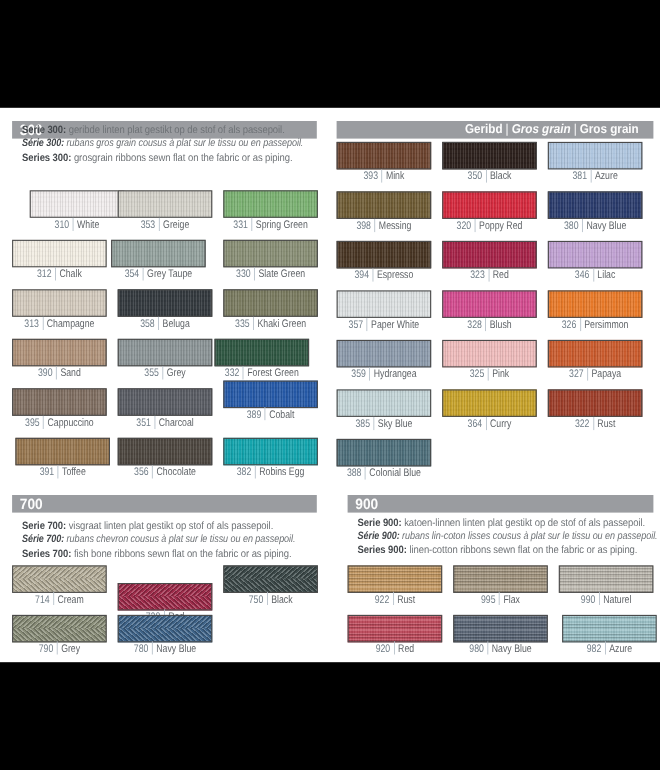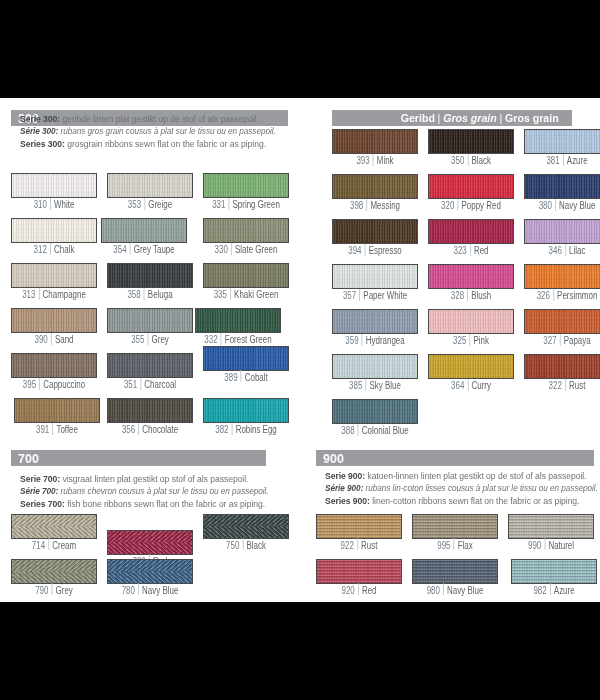--- a/index.html
+++ b/index.html
@@ -87,21 +87,21 @@
 <div class="sec" id="sec300-left" style="left:11px;top:109.5px;width:277px">
 <div class="hdrbar">
         <span class="hdrnum">300</span>
       </div>
 <div class="desc" style="top:3px">
         <div class="ln"><b>Serie 300</b><b>:</b> <span>geribde linten plat gestikt op de stof of als passepoil.</span></div>
         <div class="ln it"><b>Série 300</b><b>:</b> <span>rubans gros grain cousus à plat sur le tissu ou en passepoil.</span></div>
         <div class="ln"><b>Series 300</b><b>:</b> <span>grosgrain ribbons sewn flat on the fabric or as piping.</span></div>
       </div>
 <div class="grid">
-<div class="sw" style="left:0.0px;top:63.5px">
+<div class="sw" style="left:16px;top:63.5px">
           <div class="chip" style="background-color: rgb(242, 238, 238);">
             <div class="tex rib"></div>
           </div>
           <div class="lbl"><span class="num">310</span><span class="bar">|</span><span class="nm">White</span></div>
         </div>
 <div class="sw" style="left:95.8px;top:63.5px">
           <div class="chip" style="background-color: rgb(213, 211, 203);">
             <div class="tex rib"></div>
           </div>
           <div class="lbl"><span class="num">353</span><span class="bar">|</span><span class="nm">Greige</span></div>
@@ -197,21 +197,21 @@
           <div class="lbl"><span class="num">356</span><span class="bar">|</span><span class="nm">Chocolate</span></div>
         </div>
 <div class="sw" style="left:191.6px;top:288.5px">
           <div class="chip" style="background-color: rgb(17, 163, 172);">
             <div class="tex rib"></div>
           </div>
           <div class="lbl"><span class="num">382</span><span class="bar">|</span><span class="nm">Robins Egg</span></div>
         </div>
 </div>
     </div>
-<div class="sec" id="sec300-right" style="left:332px;top:109.5px;width:240px">
+<div class="sec" id="sec300-right" style="left:306px;top:109.5px;width:288px">
 <div class="hdrbar">
         <span class="hdrright"><span>Geribd</span><span class="sep">|</span><span class="it">Gros grain</span><span class="sep">|</span><span>Gros grain</span></span>
       </div>
 <div class="grid">
 <div class="sw" style="left:0.0px;top:19.5px">
           <div class="chip" style="background-color: rgb(107, 66, 45);">
             <div class="tex rib"></div>
           </div>
           <div class="lbl"><span class="num">393</span><span class="bar">|</span><span class="nm">Mink</span></div>
         </div>
@@ -318,21 +318,21 @@
           <div class="lbl"><span class="num">322</span><span class="bar">|</span><span class="nm">Rust</span></div>
         </div>
 <div class="sw" style="left:0.0px;top:289.5px">
           <div class="chip" style="background-color: rgb(77, 110, 122);">
             <div class="tex rib"></div>
           </div>
           <div class="lbl"><span class="num">388</span><span class="bar">|</span><span class="nm">Colonial Blue</span></div>
         </div>
 </div>
     </div>
-<div class="sec" id="sec700" style="left:11px;top:449.5px;width:255px">
+<div class="sec" id="sec700" style="left:11px;top:449.5px;width:277px">
 <div class="hdrbar">
         <span class="hdrnum">700</span>
       </div>
 <div class="desc" style="top:23px">
         <div class="ln"><b>Serie 700</b><b>:</b> <span>visgraat linten plat gestikt op stof of als passepoil.</span></div>
         <div class="ln it"><b>Série 700</b><b>:</b> <span>rubans chevron cousus à plat sur le tissu ou en passepoil.</span></div>
         <div class="ln"><b>Series 700</b><b>:</b> <span>fish bone ribbons sewn flat on the fabric or as piping.</span></div>
       </div>
 <div class="grid">
 <div class="sw" style="left:0.0px;top:64px">

